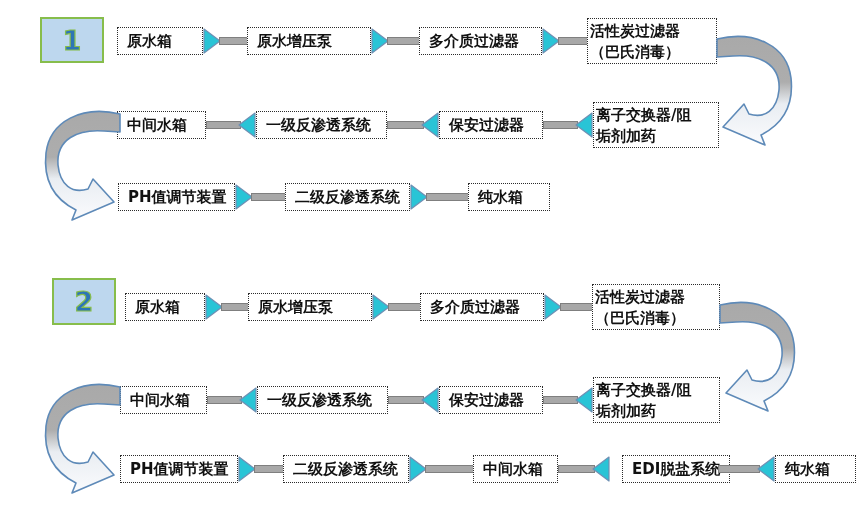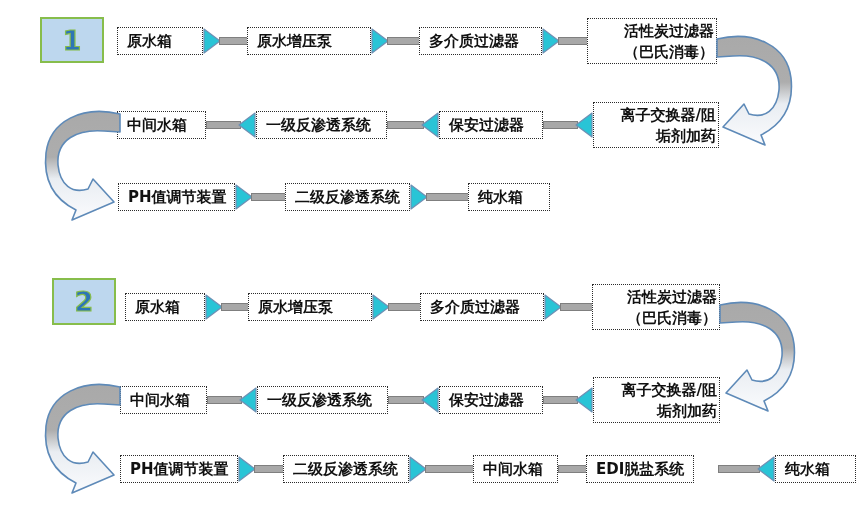--- a/index.html
+++ b/index.html
@@ -13,21 +13,21 @@
     position:relative; width:868px; height:524px; background:#ffffff; overflow:hidden;
     font-family:"DejaVu Sans","Liberation Sans",sans-serif;
   }
   .pbox{
     position:absolute; box-sizing:border-box; background:#fff;
     border:1px dotted var(--box-border);
     height:28px; line-height:26px; font-size:15px; font-weight:700;
     color:var(--text-color); padding-left:9px; white-space:nowrap;
   }
   .pbox.two{
-    height:46px; line-height:21px; padding:2px 2px 0 2px; text-align:right;
+    height:46px; line-height:21px; padding:2px 2px 0 2px; text-align:left;
   }
   .tri{position:absolute; display:block;}
   .conn{position:absolute; height:6px; background:var(--line-fill); border:1px solid var(--line-border); box-sizing:content-box;}
   .badge{
     position:absolute; box-sizing:border-box; background:var(--badge-fill);
     border:2px solid var(--badge-border);
     display:flex; align-items:center; justify-content:center;
     font-size:27px; font-weight:700; color:var(--badge-number);
     -webkit-text-stroke:1.2px var(--badge-border);
   }
@@ -201,21 +201,21 @@
     <div class="pbox" style="left:283px;top:455px;width:126px">二级反渗透系统</div>
     <svg class="tri" style="left:409px;top:456px" width="18" height="26">
         <polygon points="1,1 17,13 1,25" style="fill:var(--tri-fill);stroke:var(--tri-stroke);stroke-width:1.2" stroke-linejoin="round"></polygon>
       </svg>
     <div class="conn" style="left:425px;top:465px;width:49px"></div>
     <div class="pbox" style="left:473px;top:455px;width:85px">中间水箱</div>
     <div class="conn" style="left:558px;top:465px;width:35px"></div>
     <svg class="tri" style="left:592px;top:456px" width="18" height="26">
         <polygon points="17,1 1,13 17,25" style="fill:var(--tri-fill);stroke:var(--tri-stroke);stroke-width:1.2" stroke-linejoin="round"></polygon>
       </svg>
-    <div class="pbox" style="left:586px;top:455px;width:108px">EDI脱盐系统</div>
+    <div class="pbox" style="left:622px;top:455px;width:108px">EDI脱盐系统</div>
     <div class="conn" style="left:718px;top:465px;width:40px"></div>
     <svg class="tri" style="left:757px;top:456px" width="18" height="26">
         <polygon points="17,1 1,13 17,25" style="fill:var(--tri-fill);stroke:var(--tri-stroke);stroke-width:1.2" stroke-linejoin="round"></polygon>
       </svg>
     <div class="pbox" style="left:775px;top:455px;width:81px">纯水箱</div>
   </div>
 
 </div>
 
 </body></html>

